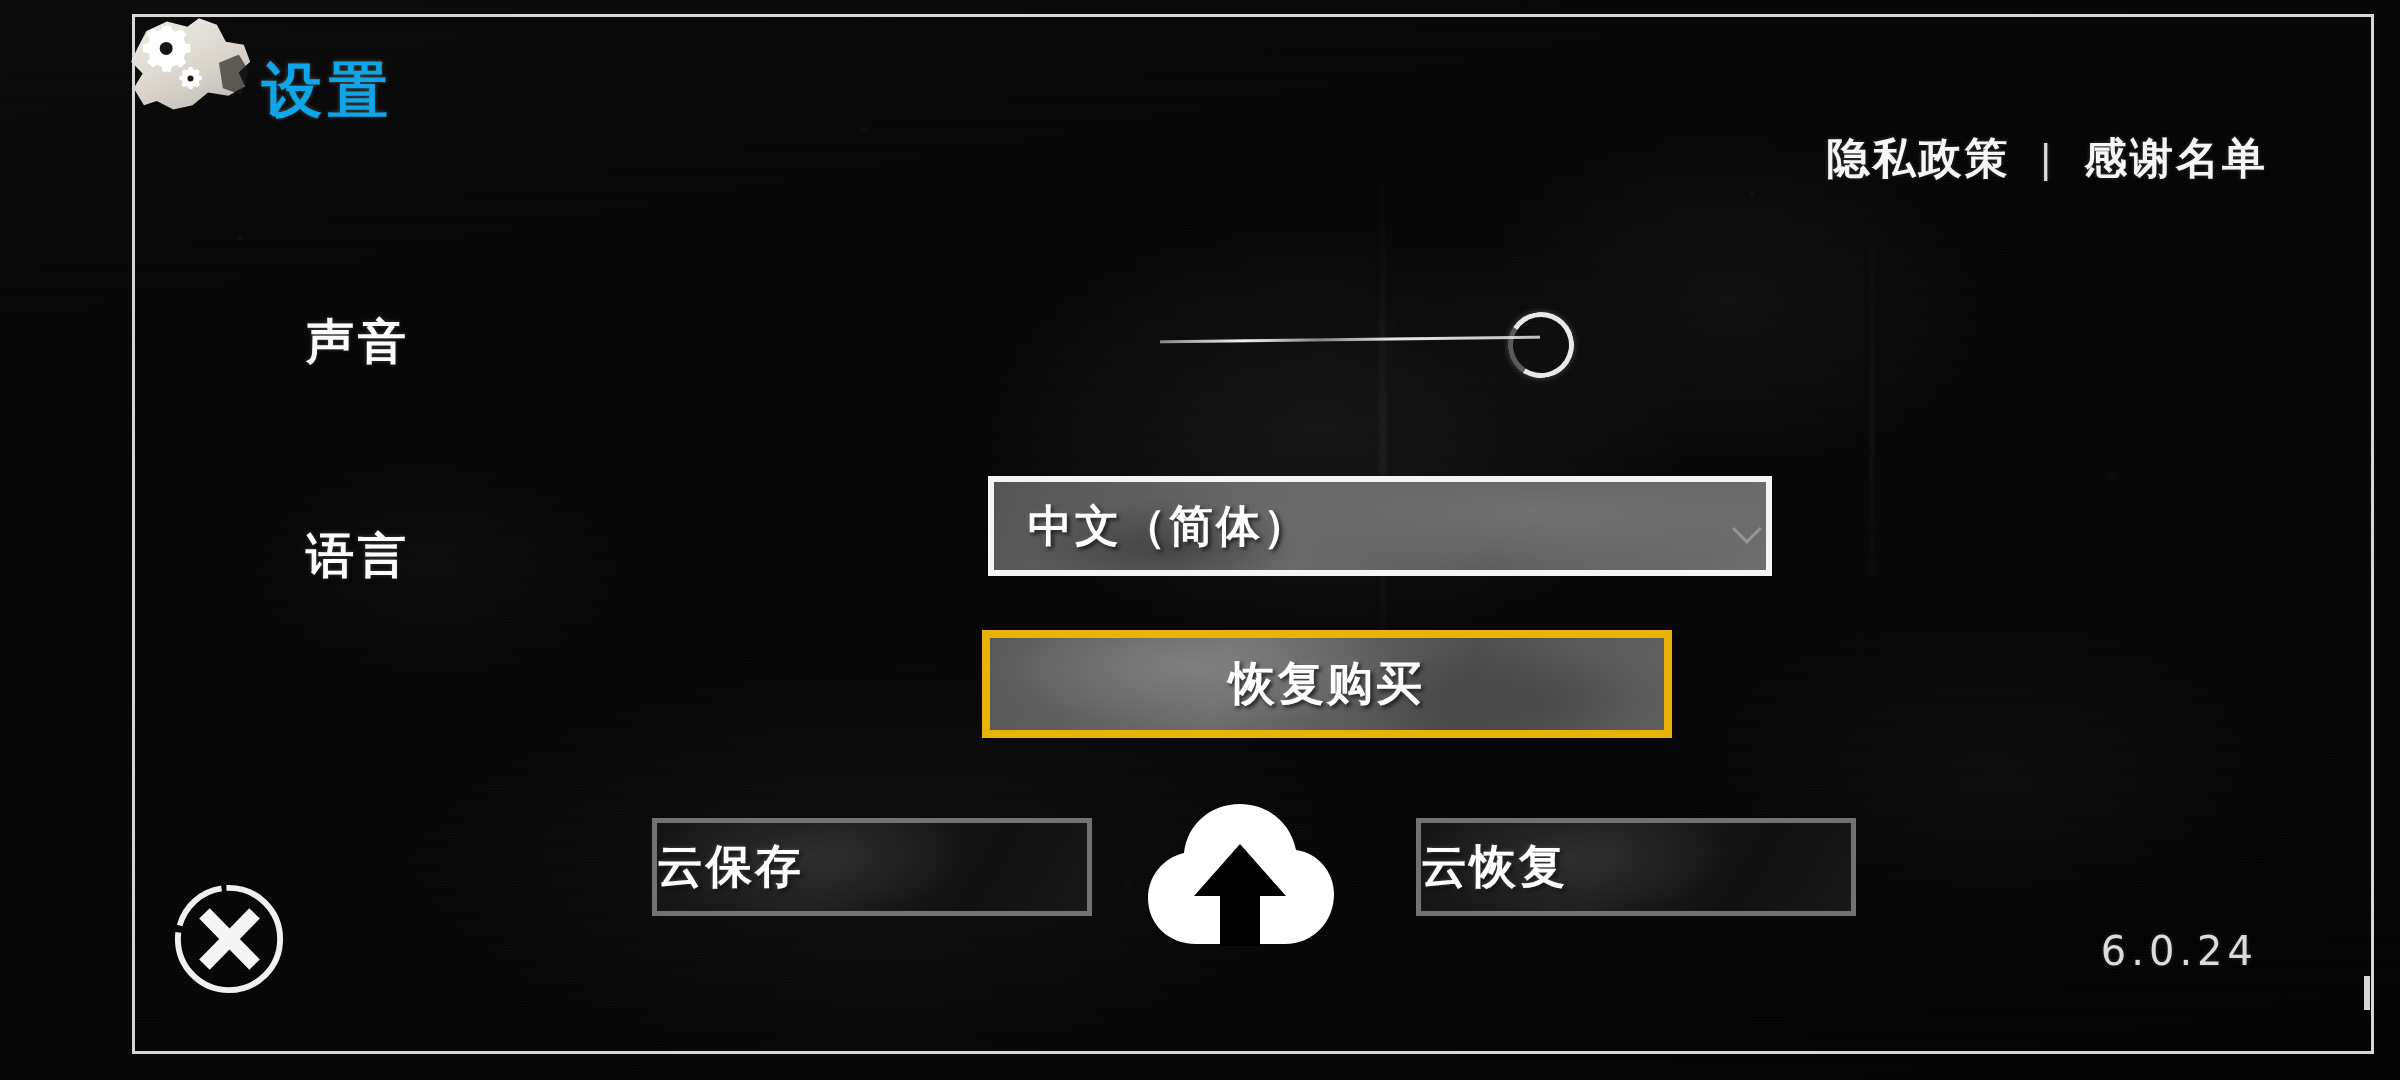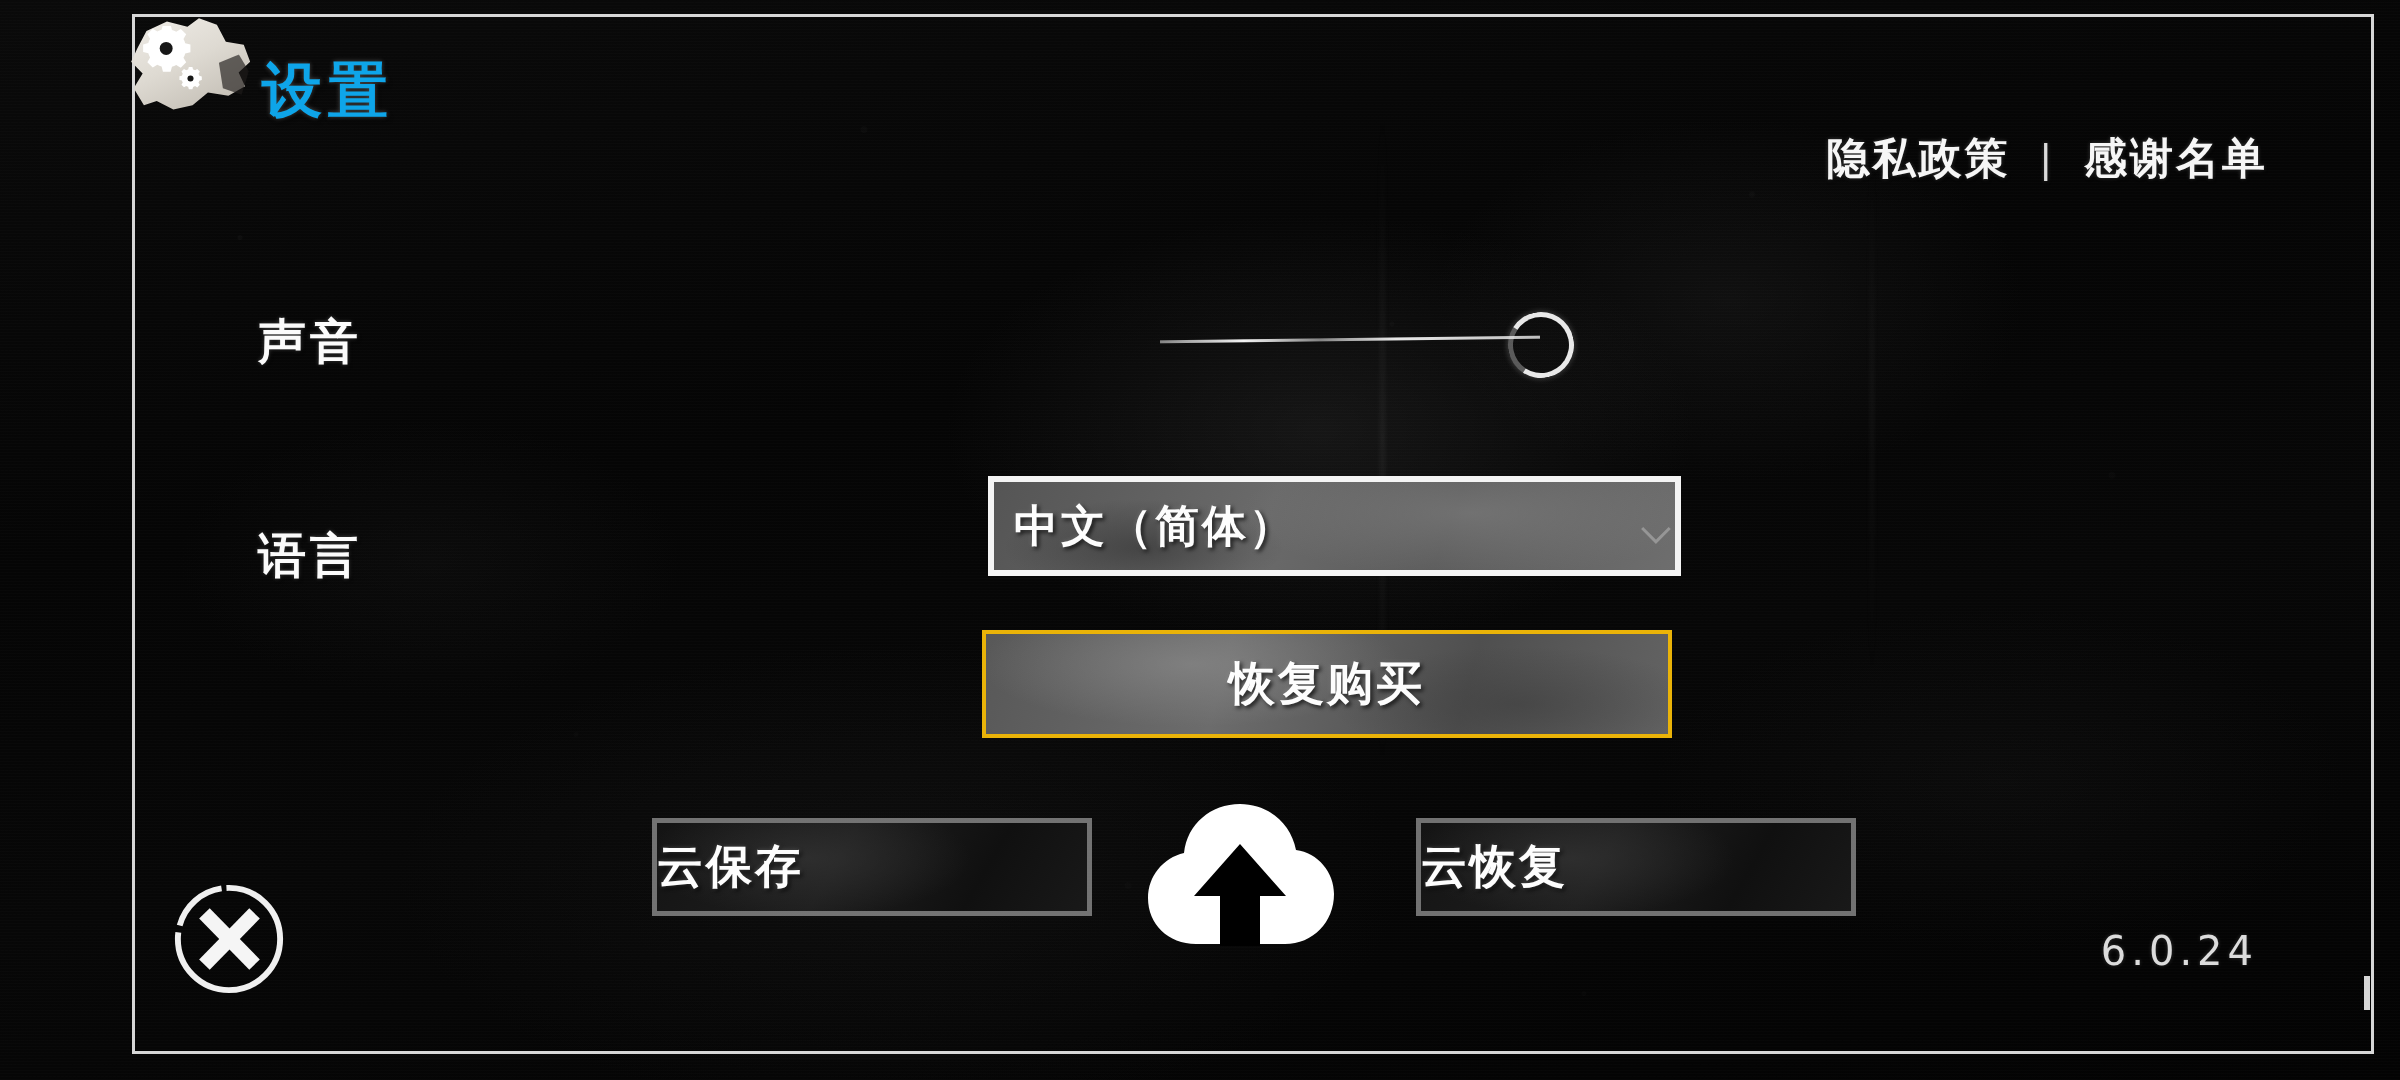--- a/index.html
+++ b/index.html
@@ -157,20 +157,21 @@
   }
 
   
   .row-label {
     position: absolute;
     font-size: 48px;
     font-weight: 700;
     color: #fbfbfb;
     letter-spacing: 4px;
     text-shadow: 0 0 4px rgba(255,255,255,0.25), 2px 2px 3px rgba(0,0,0,0.9);
+    margin-left: 48px;
   }
   #sound-label { left: 258px; top: 310px; }
   #language-label { left: 258px; top: 524px; }
 
   
   .slider {
     position: absolute;
     left: 1160px;
     top: 300px;
     width: 420px;
@@ -226,25 +227,25 @@
   .btn-fill {
     position: absolute;
     inset: 0;
     z-index: 1;
   }
 
   
   #language-dropdown {
     left: 988px;
     top: 476px;
-    width: 693px;
+    width: 784px;
     height: 100px;
     border: 6px solid #f4f4f4;
     justify-content: flex-start;
-    padding-left: 20px;
+    padding-left: 34px;
   }
   #language-dropdown .btn-fill {
     background:
       radial-gradient(ellipse 320px 90px at 70% 35%, rgba(130,130,130,0.55), rgba(0,0,0,0) 72%),
       radial-gradient(ellipse 200px 70px at 22% 75%, rgba(40,40,40,0.5), rgba(0,0,0,0) 70%),
       linear-gradient(110deg, #555555 0%, #6a6a6a 40%, #5c5c5c 66%, #6e6e6e 100%);
   }
   #language-dropdown .btn-text { font-size: 44px; }
   .dd-chevron {
     position: absolute;
@@ -257,21 +258,21 @@
     border-bottom: 3px solid rgba(200,200,200,0.45);
     rotate: 45deg;
   }
 
   
   #restore-purchase-button {
     left: 982px;
     top: 630px;
     width: 690px;
     height: 108px;
-    border: 4px solid #eab308;
+    border: 8px solid #eab308;
     justify-content: center;
   }
   #restore-purchase-button .btn-fill {
     background:
       radial-gradient(ellipse 300px 90px at 30% 30%, rgba(145,145,145,0.55), rgba(0,0,0,0) 70%),
       radial-gradient(ellipse 260px 80px at 78% 70%, rgba(60,60,60,0.55), rgba(0,0,0,0) 72%),
       linear-gradient(105deg, #585858 0%, #6c6c6c 35%, #4f4f4f 70%, #636363 100%);
   }
 
   

